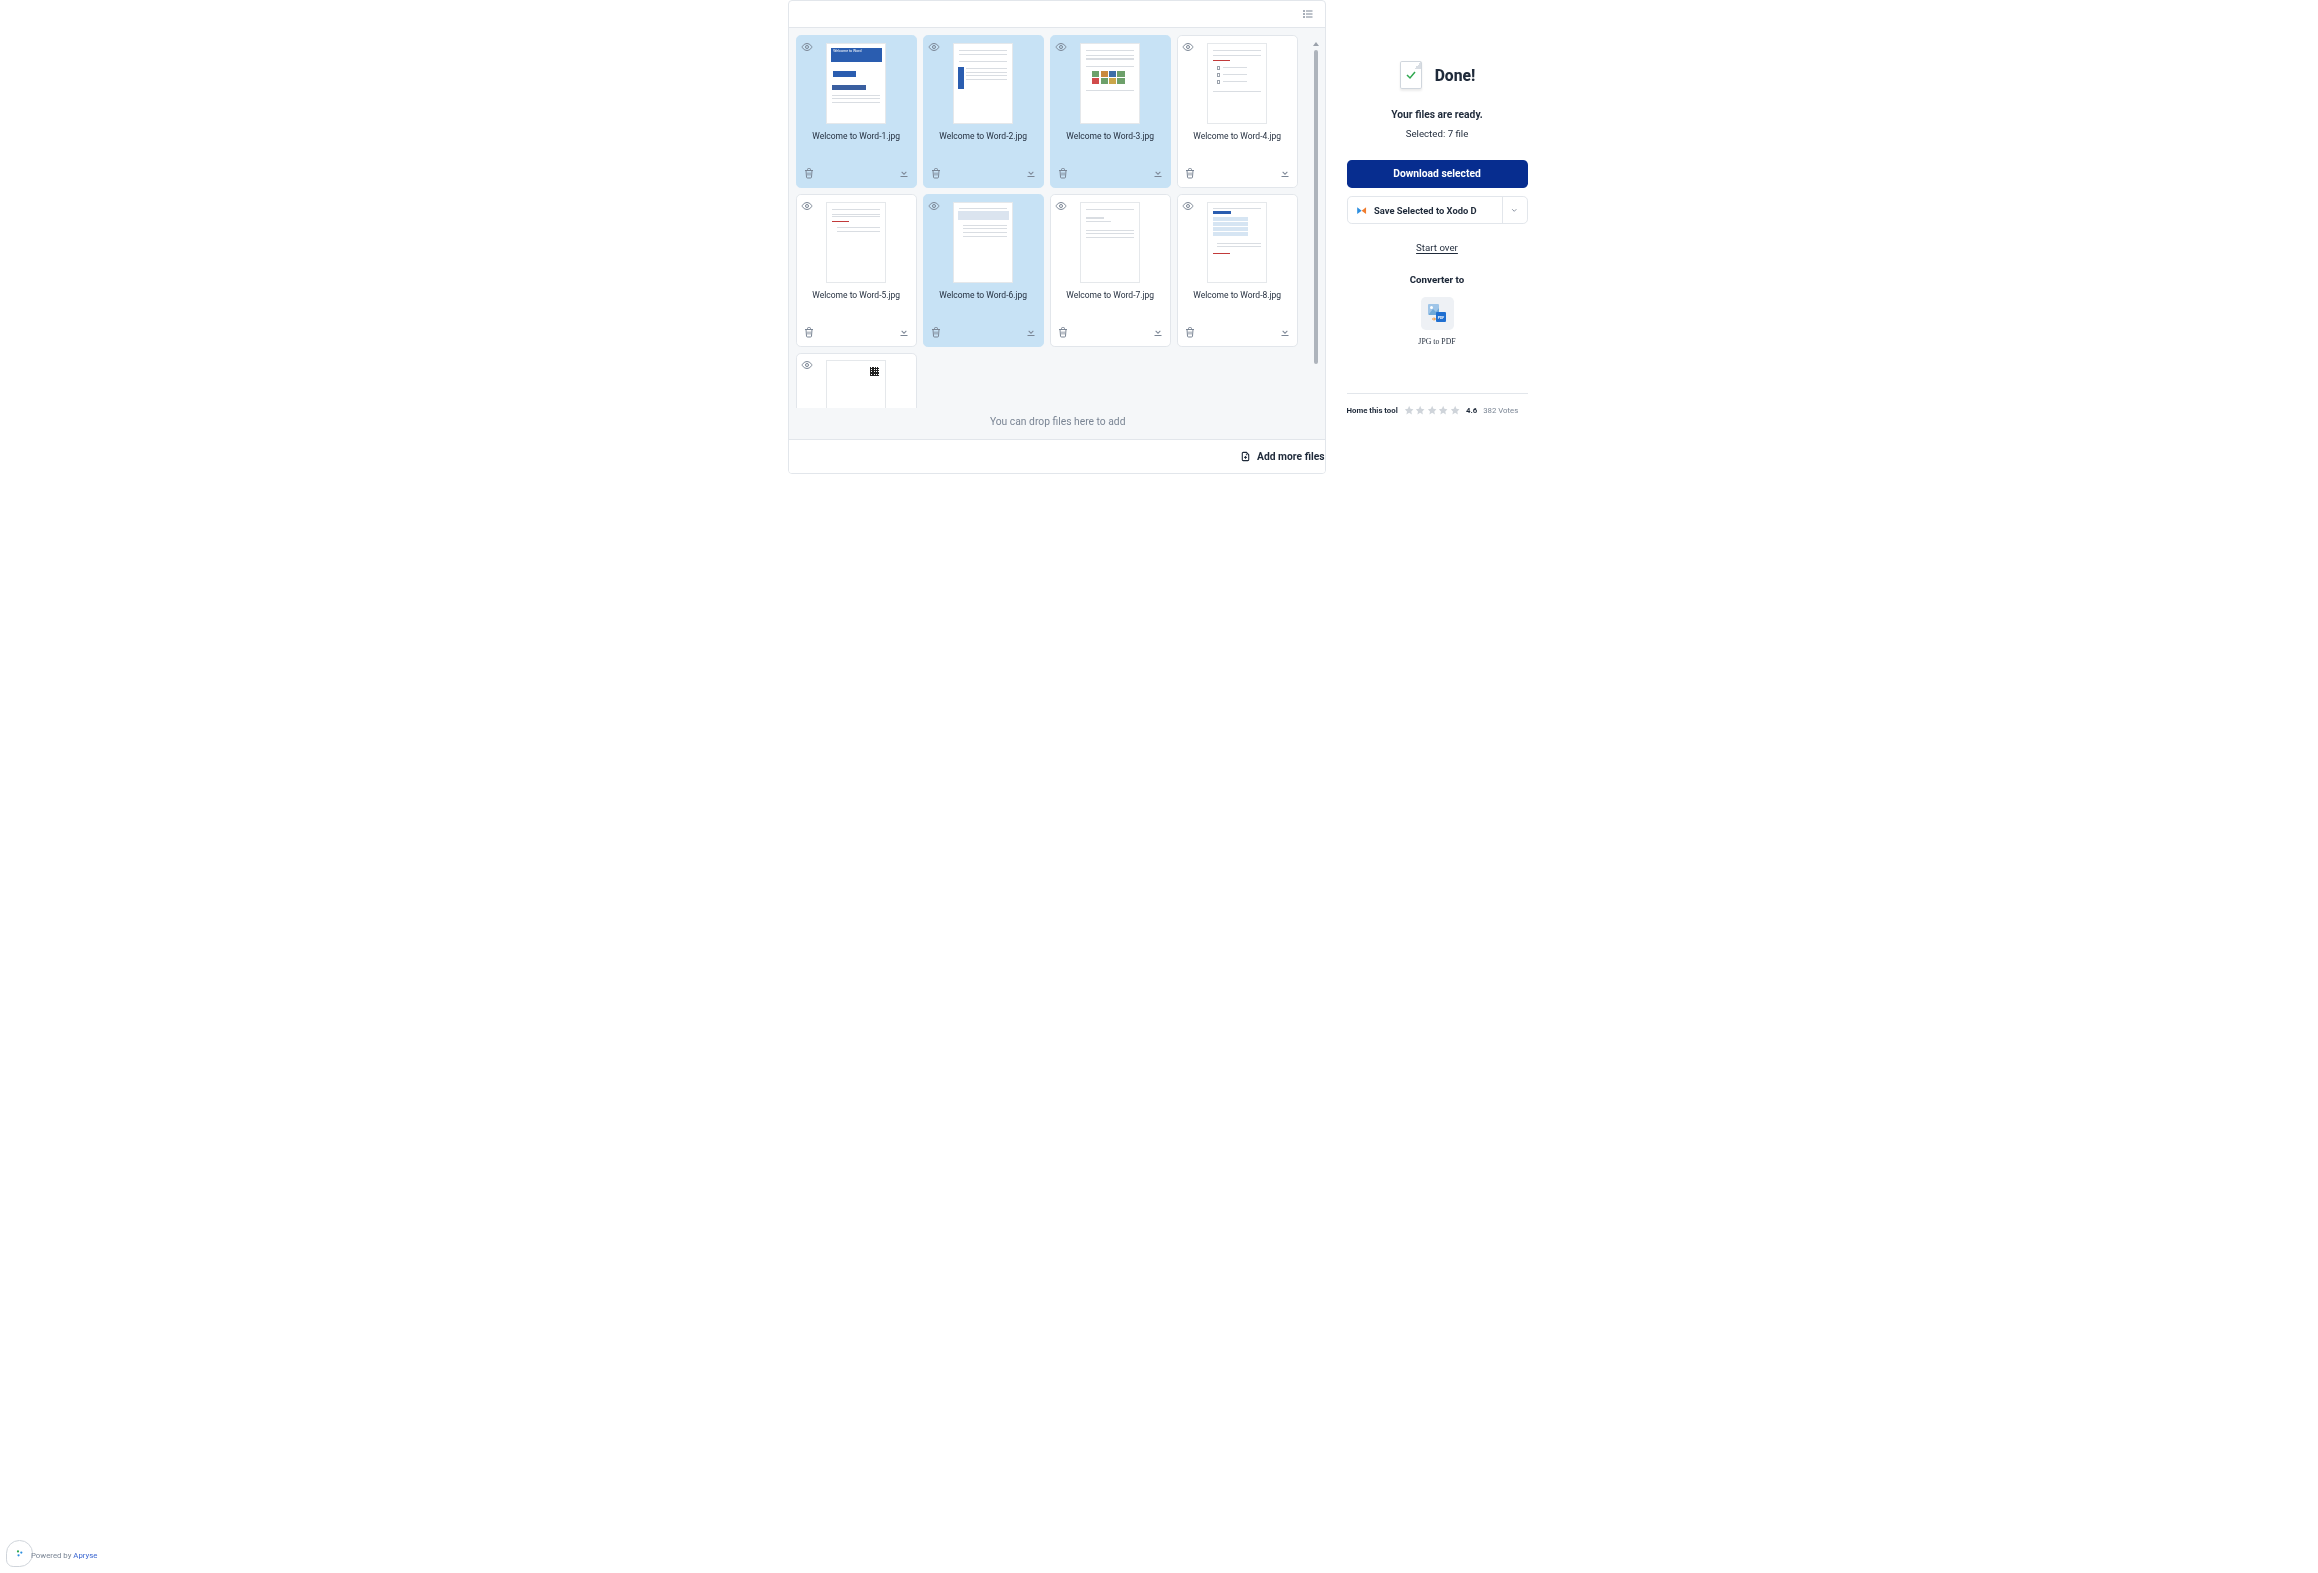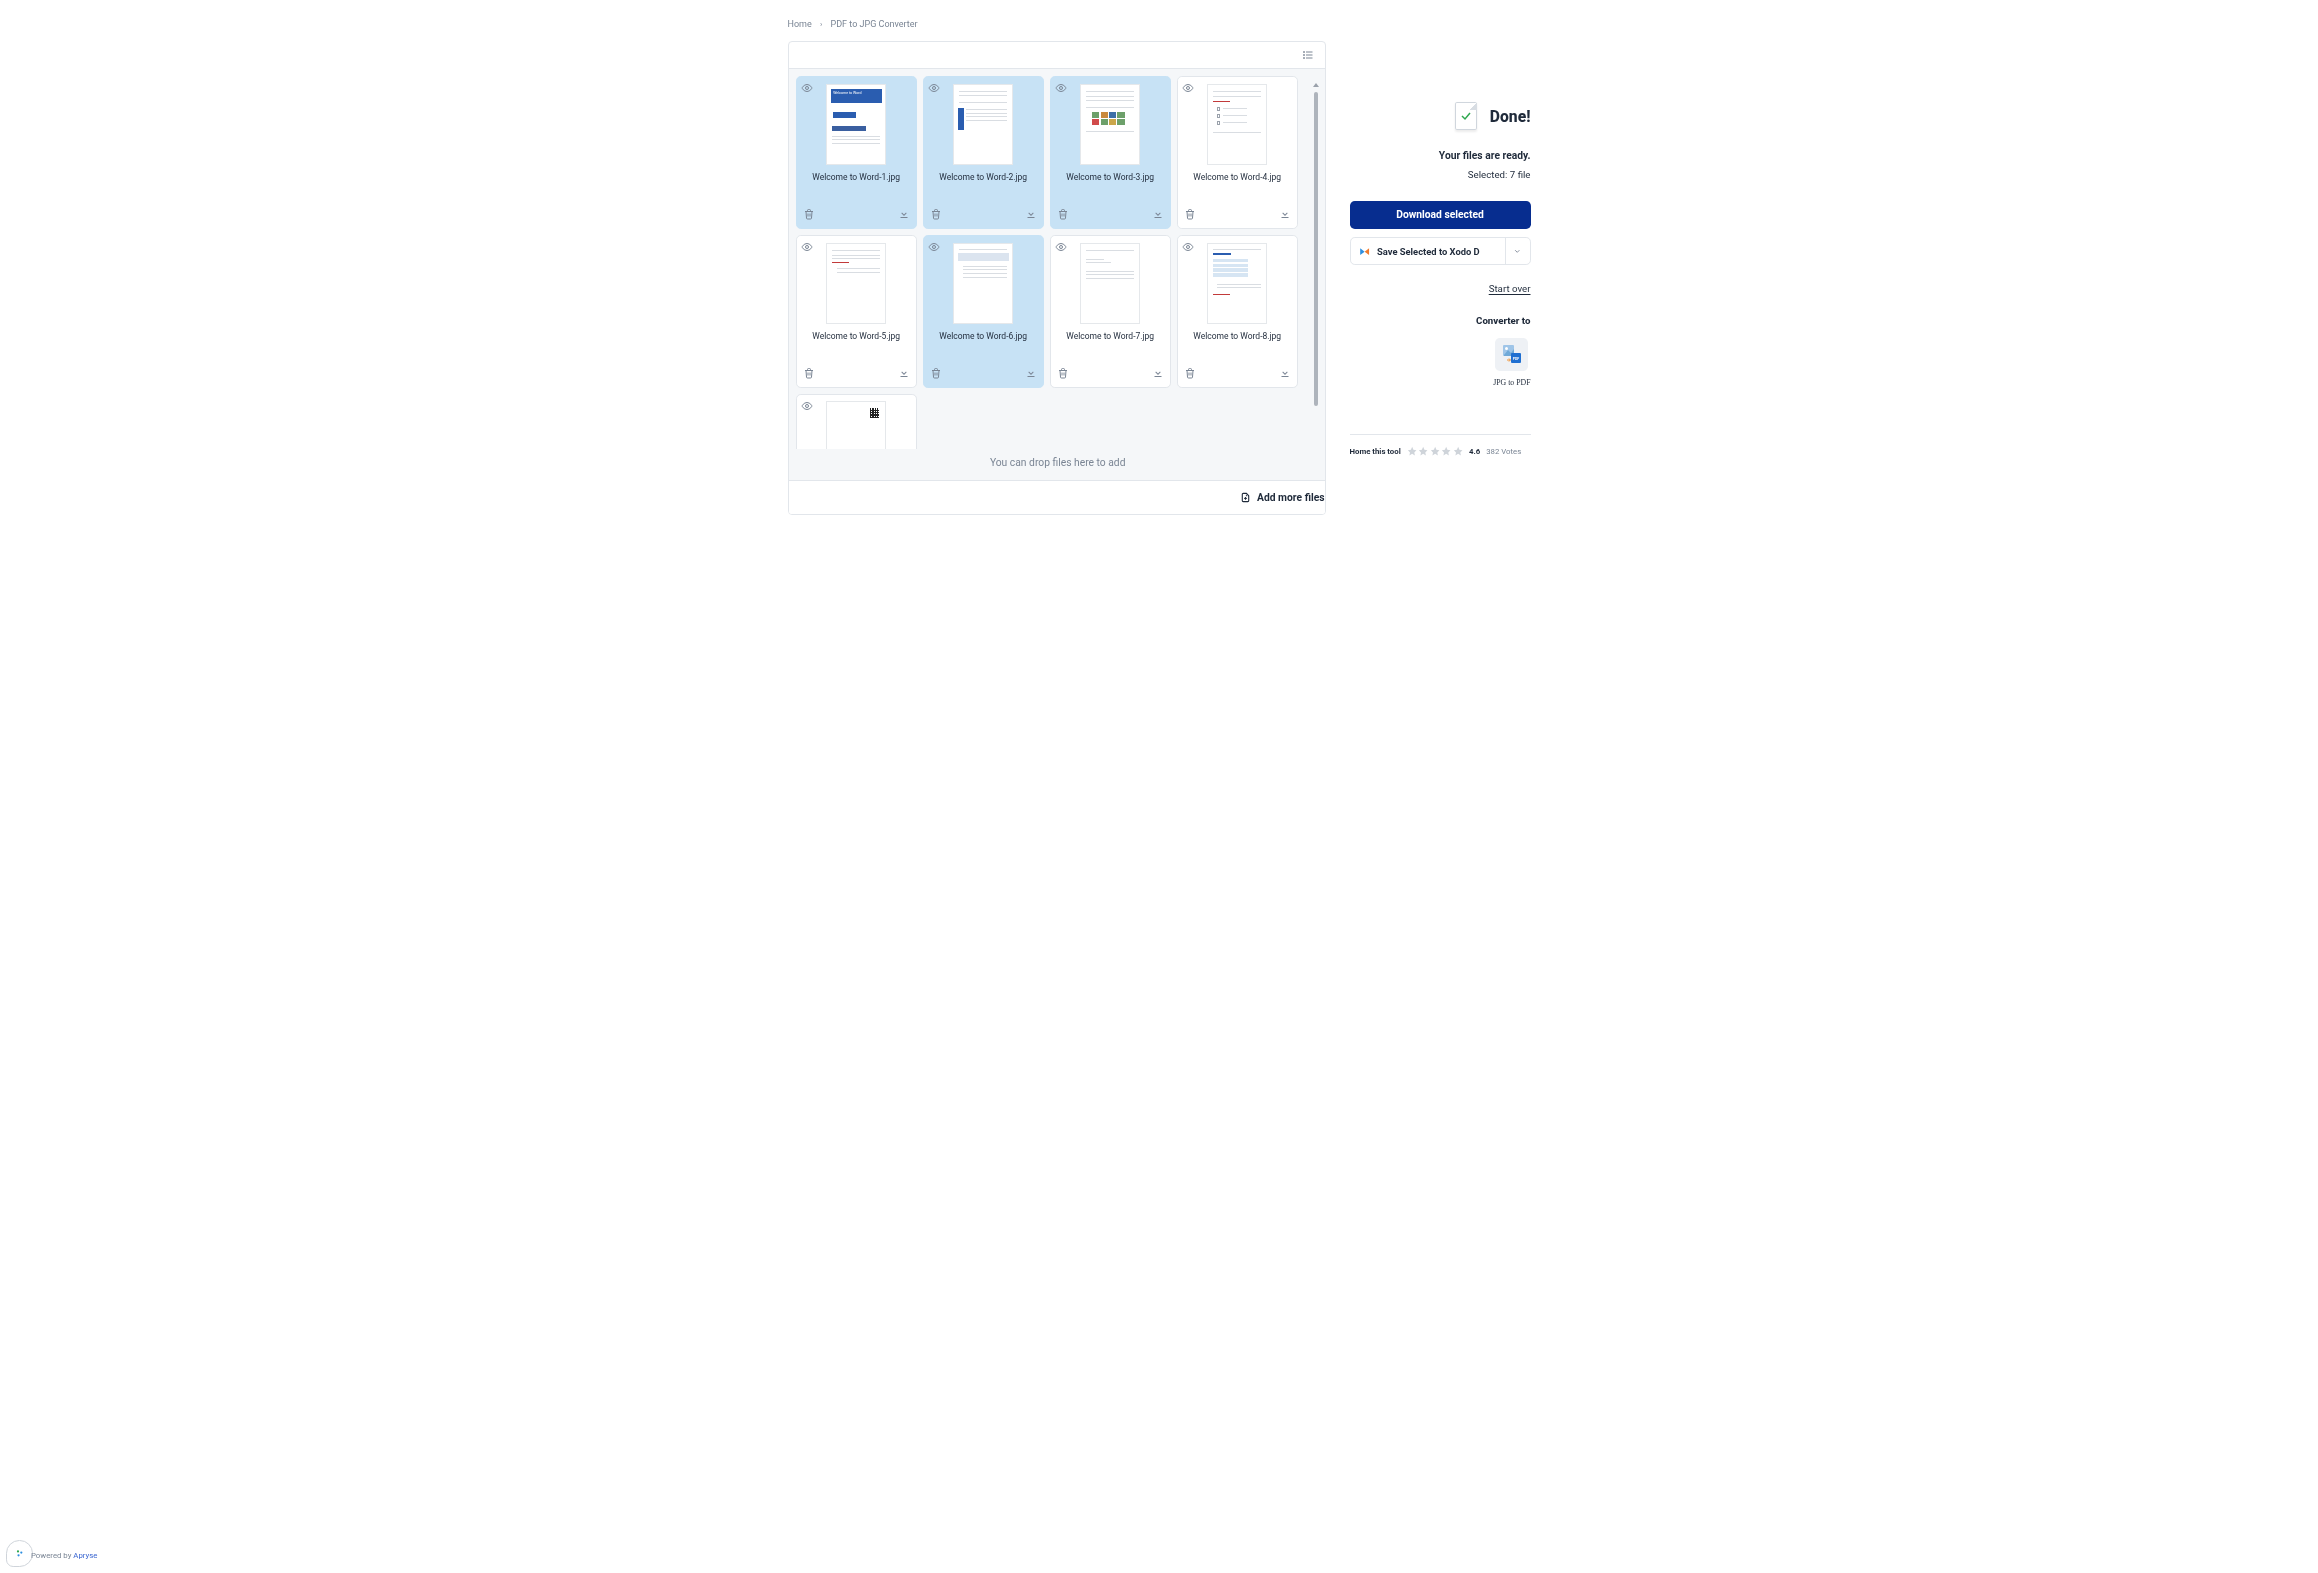--- a/index.html
+++ b/index.html
@@ -163,21 +163,21 @@
     color: var(--text-dark);
     cursor: pointer;
     background: #fff;
   }
 
   .right-pane {
     width: 187px;
     padding-top: 60px;
     display: flex;
     flex-direction: column;
-    align-items: flex-end;
+    align-items: center;
   }
   .done-row { display: flex; align-items: center; gap: 11px; }
   .done-icon {
     width: 25px; height: 30px;
     position: relative;
   }
   .done-page {
     width: 22px; height: 28px;
     background: #ffffff;
     border: 0.6px solid #d0d6dd;
@@ -311,25 +311,20 @@
       repeating-linear-gradient(90deg,#222 0 1.2px,transparent 1.2px 2.4px);
   }
   .doc-table-row { position:absolute; left:4.8px; right:18px; height:3.6px; background:#d6e5f3; }
   .doc-check { width:3.6px; height:3.6px; border:0.6px solid #9aa1ab; position:absolute; }
   .doc-redbar { position:absolute; left:4.8px; width:17px; height:1.2px; background:#c23a3a; }
 </style>
 </head>
 <body>
 
 <div class="page">
-  <div class="breadcrumb">
-    <a href="#">Home</a>
-    <span class="sep">›</span>
-    <span>PDF to JPG Converter</span>
-  </div>
 
   <div class="main-row">
     <div class="left-pane">
       <div class="top-bar">
         <div class="ic-btn">
           <svg width="12" height="12" viewBox="0 0 24 24" fill="none" stroke="currentColor" stroke-width="2">
             <circle cx="4" cy="6" r="1" fill="currentColor"></circle>
               <line x1="8" y1="6" x2="21" y2="6"></line>
             <circle cx="4" cy="12" r="1" fill="currentColor"></circle>
               <line x1="8" y1="12" x2="21" y2="12"></line>

